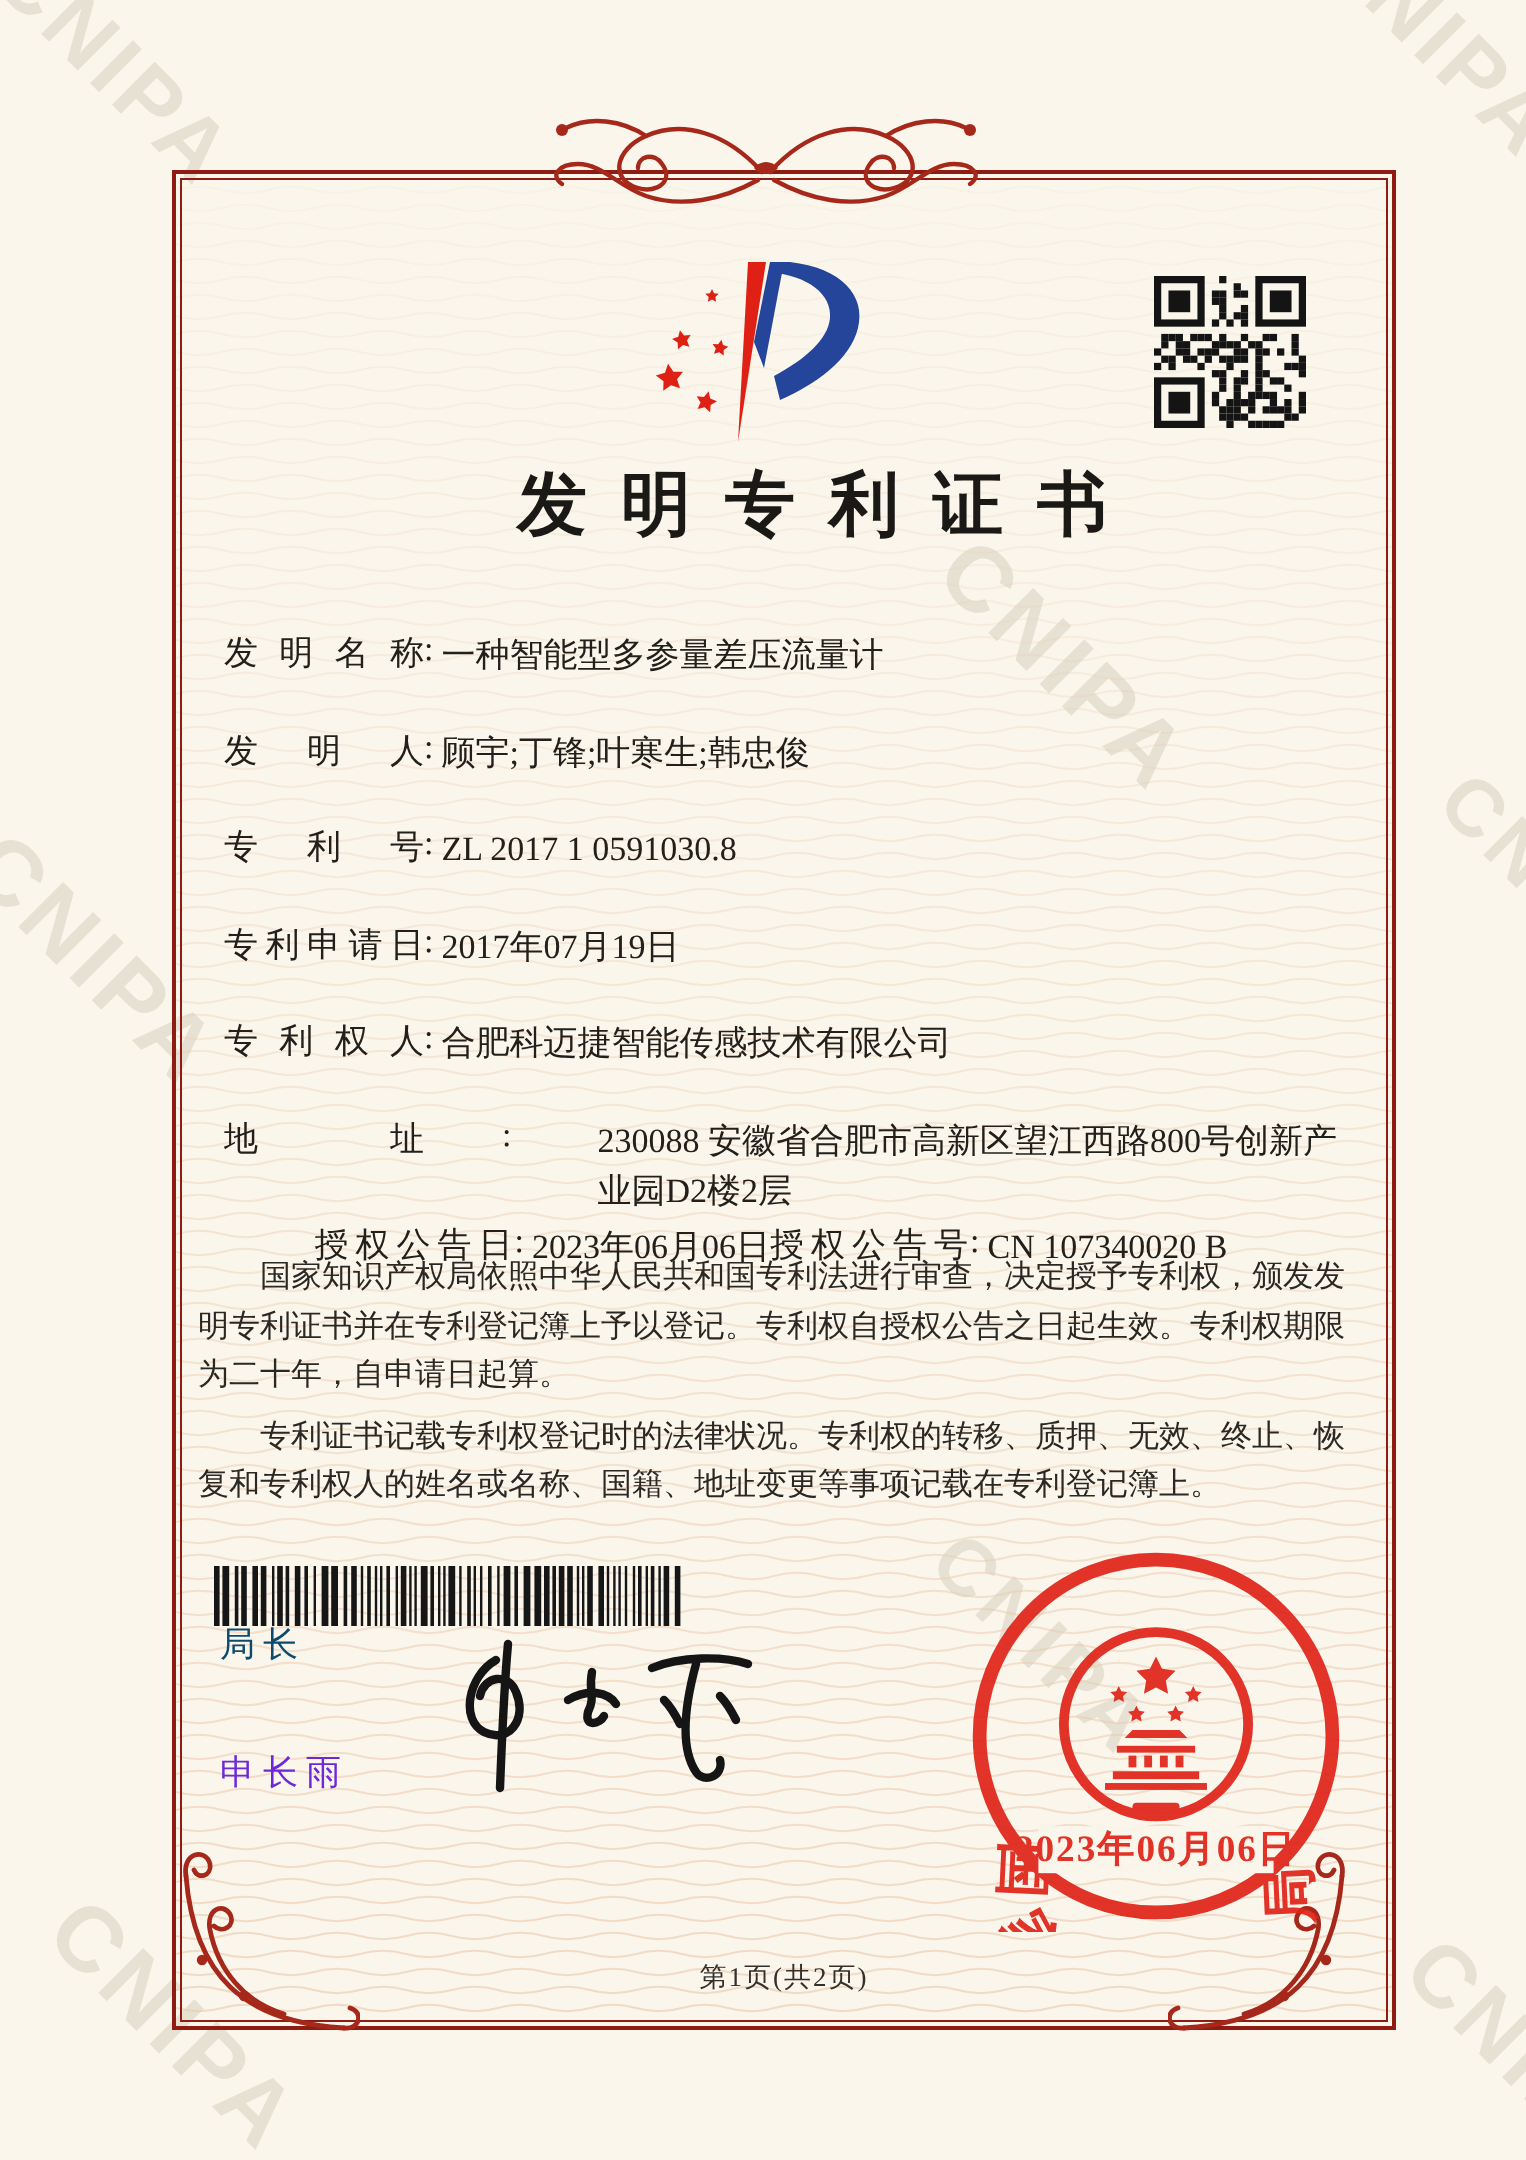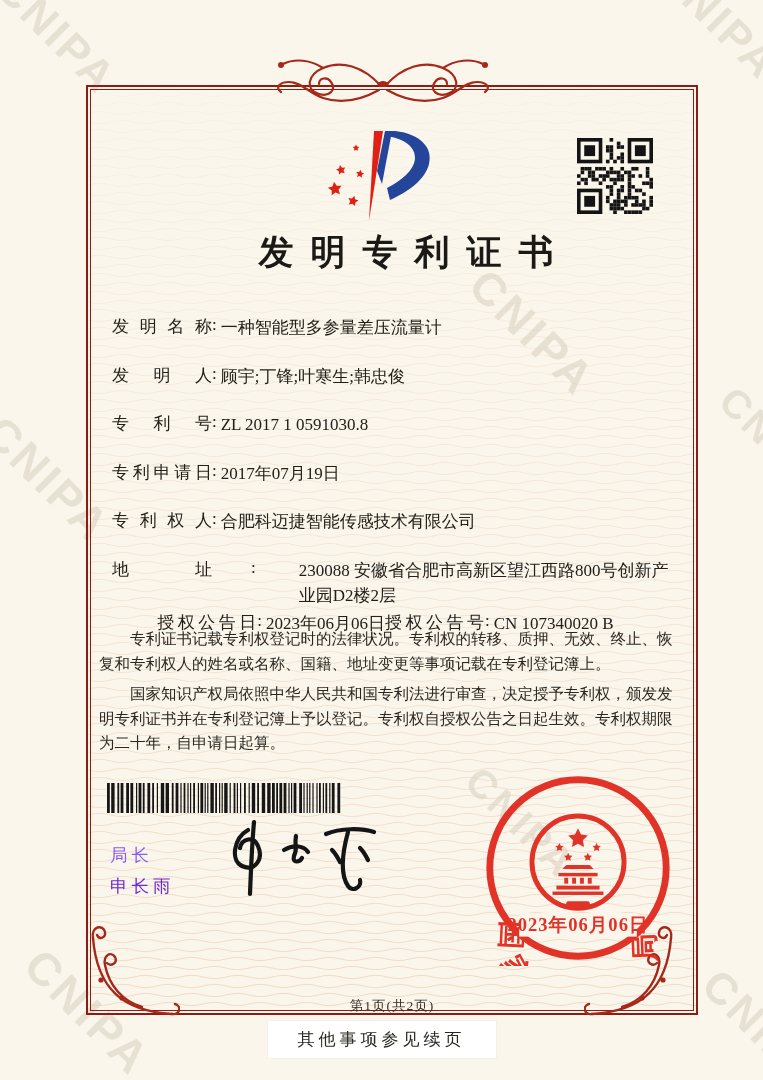--- a/index.html
+++ b/index.html
@@ -35,30 +35,30 @@
   .pair1 { display:inline-flex; width:273px; flex:0 0 273px;justify-content:flex-end; }
   .pair2 { display:inline-flex; }
   .lbl5 { letter-spacing:1px; flex:0 0 auto; }
 
   .paras { position:absolute; left:99px; top:627px; width:588px; font-size:15.5px; line-height:24.5px; color:#2b2823; }
   .paras p { text-indent:2em; }
   .paras p + p { margin-top:6px; }
 
   .barcode { position:absolute; left:105px; top:783px; width:242px; height:30px; }
 
-  .sig-title { position:absolute; left:110px; top:843px; font-size:17.5px; color:#8b5cf6;
+  .sig-title { position:absolute; left:110px; top:810px; font-size:17.5px; color:#0c4a6e;
                font-family:"Liberation Sans","DejaVu Sans",sans-serif; letter-spacing:4px; }
   .sig-name  { position:absolute; left:110px; top:874px; font-size:17.5px; color:#6d28d9;
                font-family:"Liberation Sans","DejaVu Sans",sans-serif; letter-spacing:4px; }
   .sig-script { position:absolute; left:210px; top:818px; }
 
   .seal-svg { position:absolute; left:480px; top:770px; }
 
   .page-info { position:absolute; left:86px; top:980px; width:612px; text-align:center;
-               font-size:13.5px; color:#35302a; letter-spacing:1px;margin-top:17px; }
+               font-size:13.5px; color:#35302a; letter-spacing:1px; }
 
   .cont-box { position:absolute; left:50%; top:1021px; transform:translateX(-50%);
               background:#ffffff; padding:7px 30px; font-size:17px; color:#2b2823; letter-spacing:4px;
               box-shadow:0 0 0 1px rgba(0,0,0,0.02); }
 </style>
 </head>
 <body>
 
 <div class="page">
 
@@ -406,22 +406,22 @@
       </span>
       <span class="pair2">
         <span class="lbl lbl5">授权公告号</span>
           <span>:</span>
         <span class="fval">CN 107340020 B</span>
       </span>
     </div>
   </div>
 
   <div class="paras">
+    <p>国家知识产权局依照中华人民共和国专利法进行审查，决定授予专利权，颁发发明专利证书并在专利登记簿上予以登记。专利权自授权公告之日起生效。专利权期限为二十年，自申请日起算。</p>
     <p>专利证书记载专利权登记时的法律状况。专利权的转移、质押、无效、终止、恢复和专利权人的姓名或名称、国籍、地址变更等事项记载在专利登记簿上。</p>
-    <p>国家知识产权局依照中华人民共和国专利法进行审查，决定授予专利权，颁发发明专利证书并在专利登记簿上予以登记。专利权自授权公告之日起生效。专利权期限为二十年，自申请日起算。</p>
   </div>
 
   <div class="barcode"><svg width="242" height="30" xmlns="http://www.w3.org/2000/svg">
         <rect x="2.0" y="0" width="2.8" height="30" fill="#161616"></rect>
         <rect x="6.2" y="0" width="3.4" height="30" fill="#161616"></rect>
         <rect x="12.4" y="0" width="1.8" height="30" fill="#161616"></rect>
         <rect x="15.6" y="0" width="2.8" height="30" fill="#161616"></rect>
         <rect x="21.2" y="0" width="2.8" height="30" fill="#161616"></rect>
         <rect x="25.4" y="0" width="2.8" height="30" fill="#161616"></rect>
         <rect x="31.0" y="0" width="1.2" height="30" fill="#161616"></rect>
@@ -518,15 +518,14 @@
         <rect x="74" y="124" width="52" height="3.5"></rect>
         <rect x="88" y="134" width="24" height="7" rx="2"></rect>
       </g>
       <rect x="40" y="146" width="120" height="24" fill="#fbf6ec"></rect>
       <text x="100" y="164" text-anchor="middle" font-size="19" font-weight="bold" letter-spacing="1" fill="#e0251a" font-family="Liberation Serif, DejaVu Serif, serif">2023年06月06日</text>
     </g>
   </svg>
 
   <div class="page-info">第1页(共2页)</div>
 
-  <div class="cont-box">其他事项参见续页</div>
 
 </div>
 
 </body></html>

